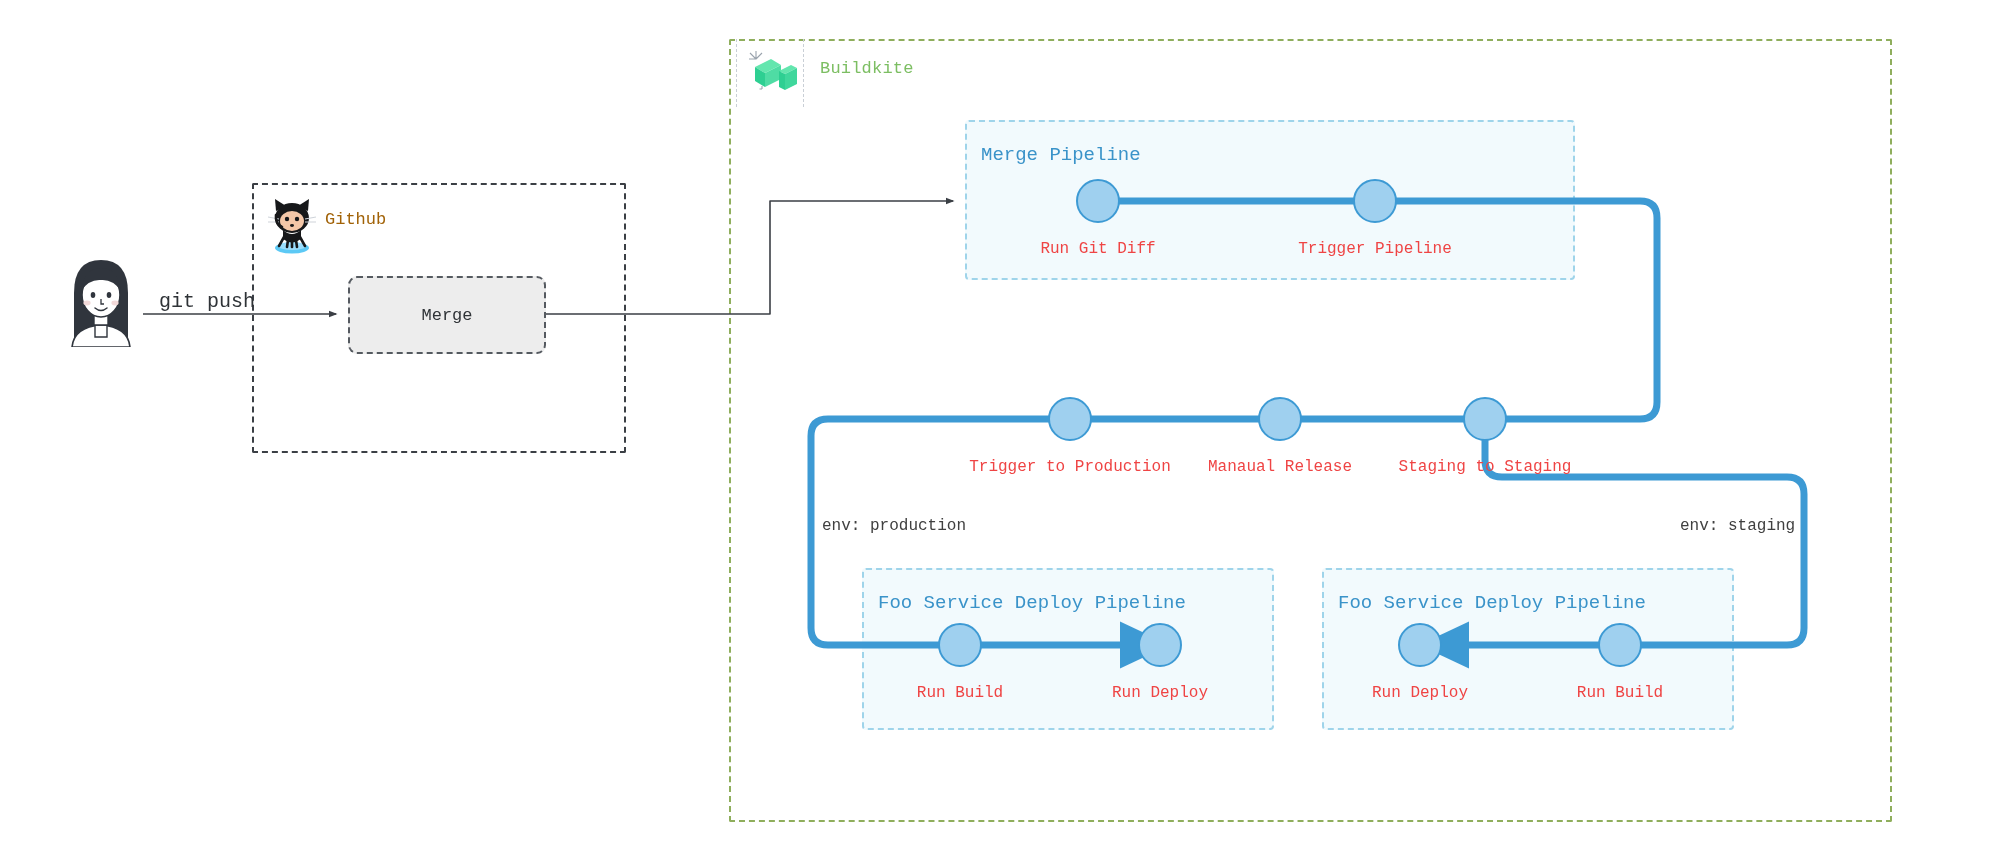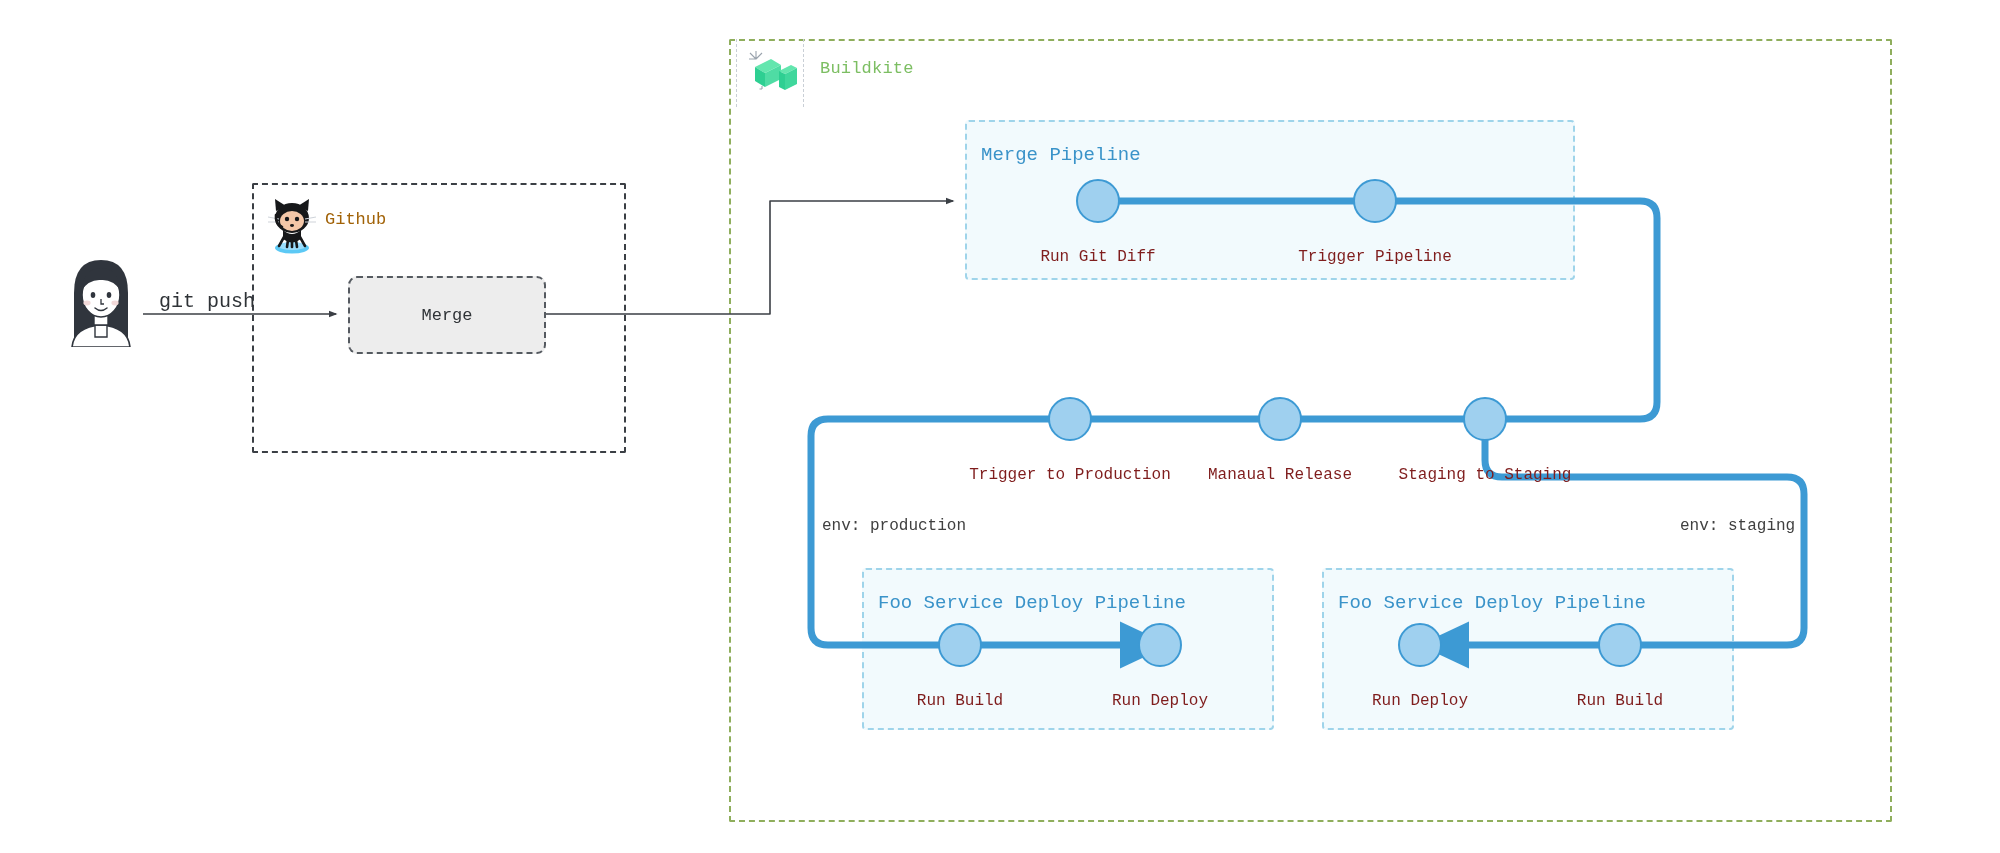--- a/index.html
+++ b/index.html
@@ -61,22 +61,22 @@
   .env-label{font-size:16px;color:#404040;white-space:nowrap;}
   .env-production{left:822px;top:517px;}
   .env-staging{left:1680px;top:517px;}
 
   
   .step{
     position:absolute;width:44px;height:44px;border-radius:50%;
     background:#9fd0ef;border:2px solid #3d9ad4;box-sizing:border-box;z-index:6;
   }
   .step-label{
-    position:absolute;font-size:16px;color:#7f1d1d;white-space:nowrap;
-    transform:translateX(-50%);z-index:7;margin-top:8px;
+    position:absolute;font-size:16px;color:#ef4444;white-space:nowrap;
+    transform:translateX(-50%);z-index:7;
   }
 
   
   svg.layer{position:absolute;left:0;top:0;width:2000px;height:853px;overflow:visible;}
   svg.layer.under{z-index:3;}
   svg.layer.over{z-index:5;}
 </style>
 </head>
 <body>
 

